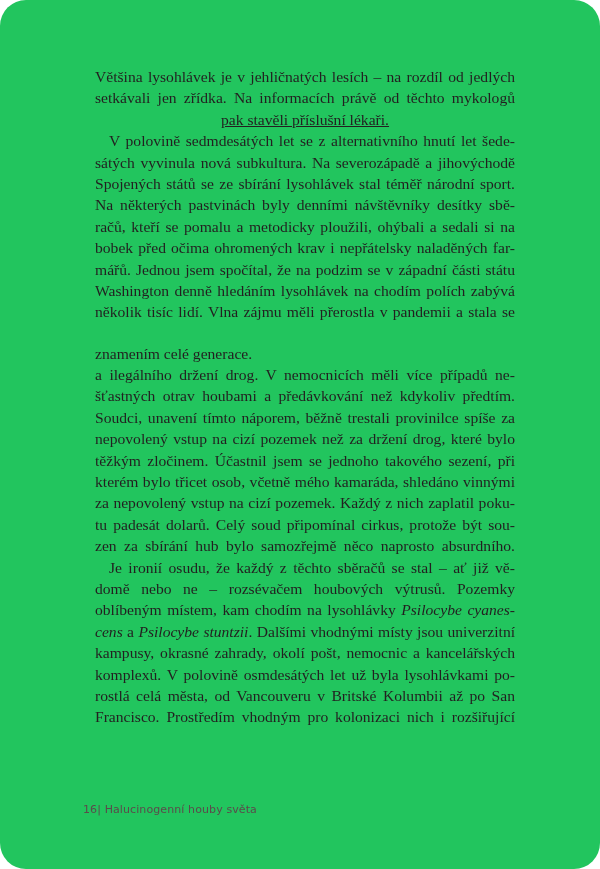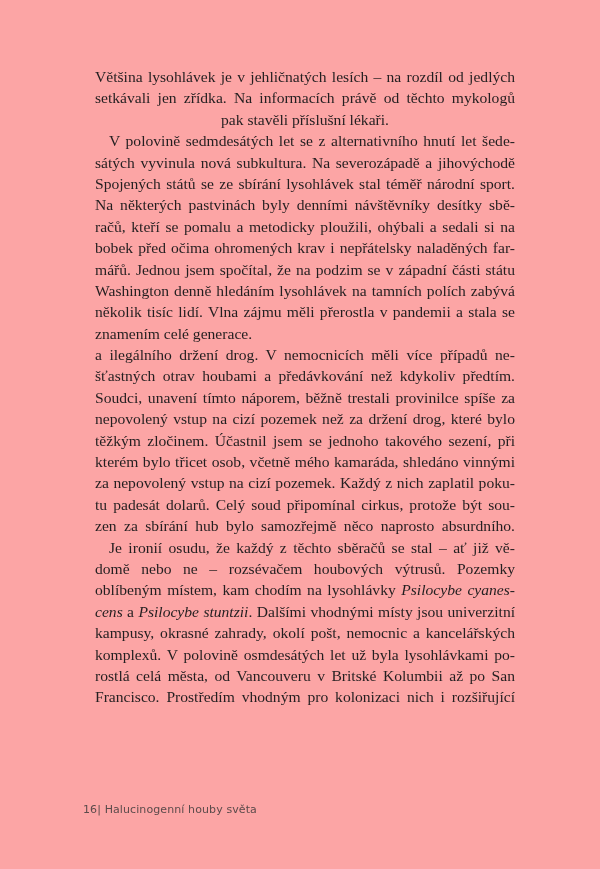--- a/index.html
+++ b/index.html
@@ -1,26 +1,26 @@
 <!DOCTYPE html>
 <html><head>
 <meta charset="utf-8">
 <style>
   html, body { margin: 0; padding: 0; background: #ffffff; }
   body { width: 600px; height: 869px; position: relative; overflow: hidden; }
-  .page { position: absolute; left: 0; top: 0; width: 600px; height: 869px; background: #fca5a5; }
+  .page { position: absolute; left: 0; top: 0; width: 600px; height: 869px; background: #22c55e; border-radius: 26px; }
   .text-block {
     position: absolute; left: 95px; top: 66px; width: 420px;
     font-family: "Liberation Serif", "DejaVu Serif", serif;
     font-size: 15.6px; line-height: 21.4px; color: #231f20;
     text-align: justify; hyphens: none;
   }
   .line { display: block; white-space: nowrap; height: 21.4px; text-align: justify; text-align-last: justify; }
-  .line.last { text-align-last: left; }
-  .line.center { text-align: left; text-align-last: center; }
+  .line.last { text-align-last: left; margin-top: 20px; }
+  .line.center { text-align: left; text-align-last: center; text-decoration: underline; }
   .line.indent { text-indent: 14px; }
   .line i { font-style: italic; }
   .footer {
     position: absolute; left: 83px; top: 803px;
     font-family: "DejaVu Sans", "Liberation Sans", sans-serif;
     font-size: 11px; color: #5b4b4b; letter-spacing: 0.1px;
   }
 </style>
 </head>
 <body>
@@ -32,21 +32,21 @@
     <span class="line">setkávali jen zřídka. Na informacích právě od těchto mykologů</span>
     <span class="line center">pak stavěli příslušní lékaři.</span>
 
     <span class="line indent">V polovině sedmdesátých let se z alternativního hnutí let šede-</span>
     <span class="line">sátých vyvinula nová subkultura. Na severozápadě a jihovýchodě</span>
     <span class="line">Spojených států se ze sbírání lysohlávek stal téměř národní sport.</span>
     <span class="line">Na některých pastvinách byly denními návštěvníky desítky sbě-</span>
     <span class="line">račů, kteří se pomalu a metodicky ploužili, ohýbali a sedali si na</span>
     <span class="line">bobek před očima ohromených krav i nepřátelsky naladěných far-</span>
     <span class="line">mářů. Jednou jsem spočítal, že na podzim se v západní části státu</span>
-    <span class="line">Washington denně hledáním lysohlávek na tamních polích zabývá</span>
+    <span class="line">Washington denně hledáním lysohlávek na chodím polích zabývá</span>
     <span class="line">několik tisíc lidí. Vlna zájmu měli přerostla v pandemii a stala se</span>
     <span class="line last">znamením celé generace.</span>
 
     <span class="line">a ilegálního držení drog. V nemocnicích měli více případů ne-</span>
     <span class="line">šťastných otrav houbami a předávkování než kdykoliv předtím.</span>
     <span class="line">Soudci, unavení tímto náporem, běžně trestali provinilce spíše za</span>
     <span class="line">nepovolený vstup na cizí pozemek než za držení drog, které bylo</span>
     <span class="line">těžkým zločinem. Účastnil jsem se jednoho takového sezení, při</span>
     <span class="line">kterém bylo třicet osob, včetně mého kamaráda, shledáno vinnými</span>
     <span class="line">za nepovolený vstup na cizí pozemek. Každý z nich zaplatil poku-</span>

